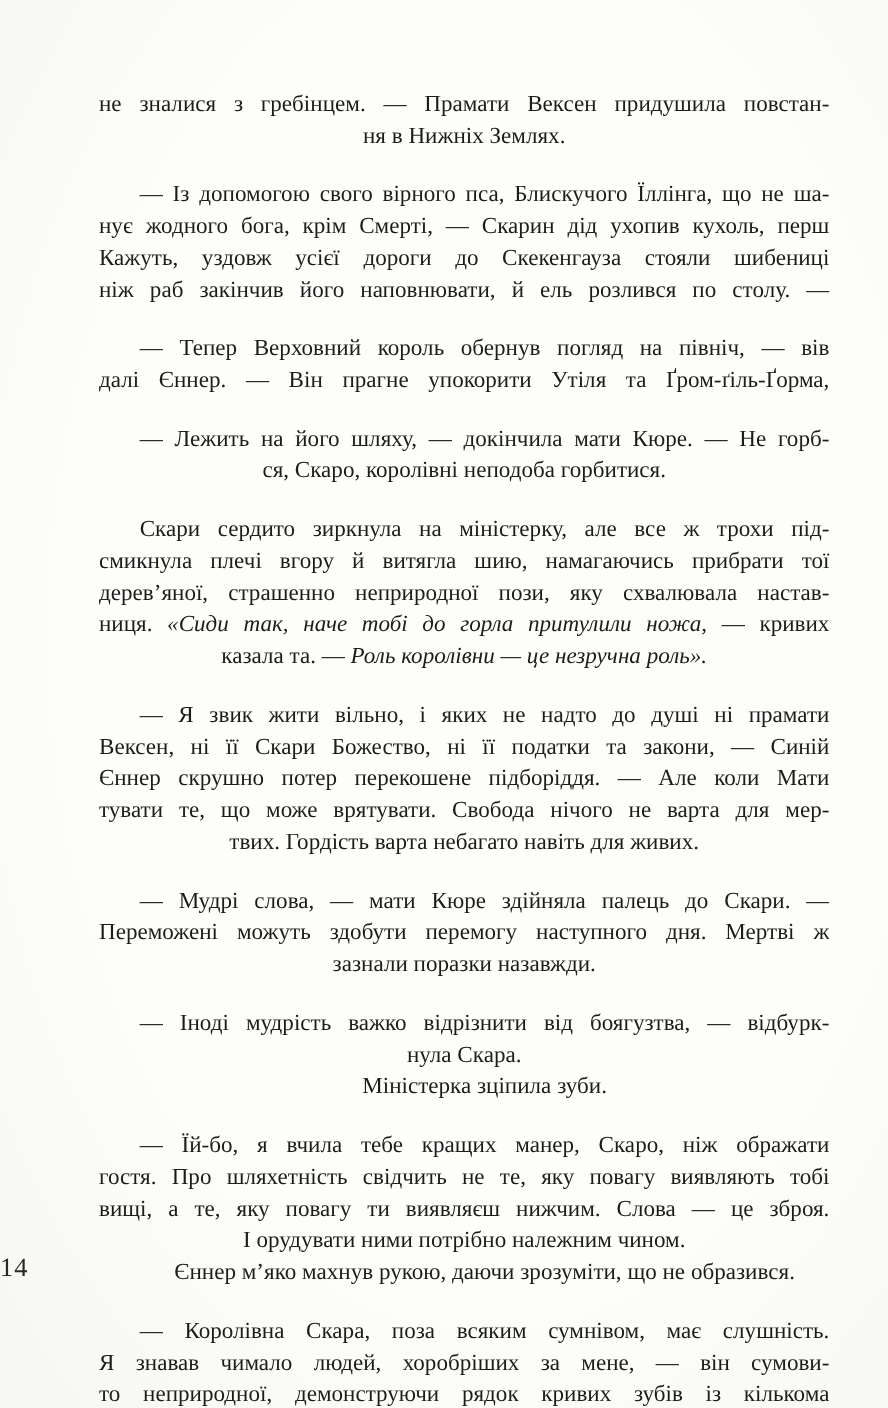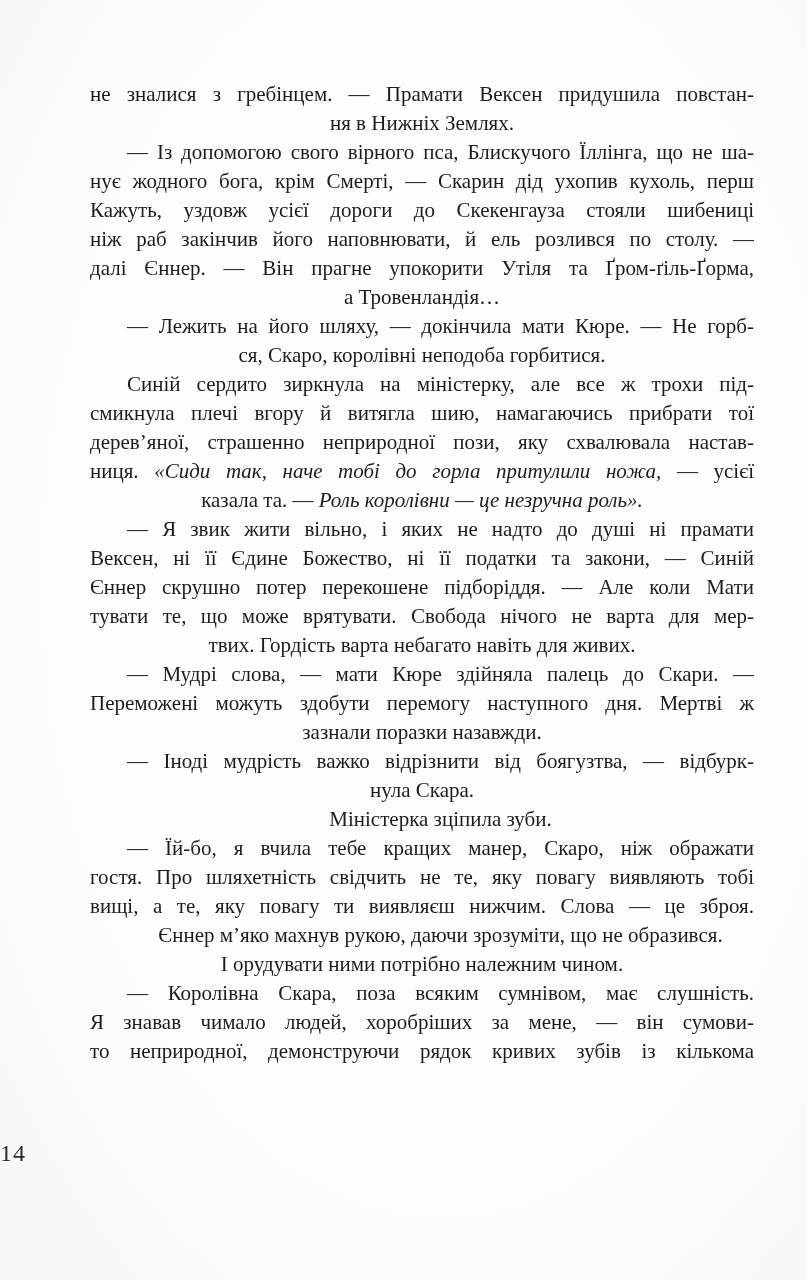--- a/index.html
+++ b/index.html
@@ -38,20 +38,21 @@
   .line.justify {
     text-align: justify;
     text-align-last: justify;
   }
   .line.indent {
     padding-left: 37px;
   }
   .line.indent.justify {
     
     width: 627px;
+    margin-top: 24px;
   }
   .italic {
     font-style: italic;
   }
   .page-number {
     position: absolute;
     left: 0;
     top: 1139px;
     width: 807px;
     font-size: 24px;
@@ -64,43 +65,43 @@
 <body>
 
 <div class="page" style="background-color: rgb(252, 252, 250); color: rgb(29, 28, 26);">
   <div class="text-block">
       <div class="line justify"><span>не зналися з гребінцем. — Прамати Вексен придушила повстан-</span></div>
       <div class="line"><span>ня в Нижніх Землях.</span></div>
       <div class="line justify indent"><span>— Із допомогою свого вірного пса, Блискучого Їллінга, що не ша-</span></div>
       <div class="line justify"><span>нує жодного бога, крім Смерті, — Скарин дід ухопив кухоль, перш</span></div>
       <div class="line justify"><span>Кажуть, уздовж усієї дороги до Скекенгауза стояли шибениці</span></div>
       <div class="line justify"><span>ніж раб закінчив його наповнювати, й ель розлився по столу. —</span></div>
+      <div class="line justify indent"><span>— Тепер Верховний король обернув погляд на північ, — вів</span></div>
       <div class="line justify"><span>далі Єннер. — Він прагне упокорити Утіля та Ґром-ґіль-Ґорма,</span></div>
-      <div class="line"><span>а Тровенландія…</span></div>
       <div class="line justify indent"><span>— Лежить на його шляху, — докінчила мати Кюре. — Не горб-</span></div>
       <div class="line"><span>ся, Скаро, королівні неподоба горбитися.</span></div>
-      <div class="line justify indent"><span>Синій сердито зиркнула на міністерку, але все ж трохи під-</span></div>
+      <div class="line justify indent"><span>Скари сердито зиркнула на міністерку, але все ж трохи під-</span></div>
       <div class="line justify"><span>смикнула плечі вгору й витягла шию, намагаючись прибрати тої</span></div>
       <div class="line justify"><span>дерев’яної, страшенно неприродної пози, яку схвалювала настав-</span></div>
-      <div class="line justify"><span>ниця. </span><span class="italic">«Сиди так, наче тобі до горла притулили ножа,</span><span> — усієї</span></div>
+      <div class="line justify"><span>ниця. </span><span class="italic">«Сиди так, наче тобі до горла притулили ножа,</span><span> — кривих</span></div>
       <div class="line"><span>казала та. — </span><span class="italic">Роль королівни — це незручна роль».</span></div>
       <div class="line justify indent"><span>— Я звик жити вільно, і яких не надто до душі ні прамати</span></div>
-      <div class="line justify"><span>Вексен, ні її Єдине Божество, ні її податки та закони, — Синій</span></div>
+      <div class="line justify"><span>Вексен, ні її Скари Божество, ні її податки та закони, — Синій</span></div>
       <div class="line justify"><span>Єннер скрушно потер перекошене підборіддя. — Але коли Мати</span></div>
       <div class="line justify"><span>тувати те, що може врятувати. Свобода нічого не варта для мер-</span></div>
       <div class="line"><span>твих. Гордість варта небагато навіть для живих.</span></div>
       <div class="line justify indent"><span>— Мудрі слова, — мати Кюре здійняла палець до Скари. —</span></div>
       <div class="line justify"><span>Переможені можуть здобути перемогу наступного дня. Мертві ж</span></div>
       <div class="line"><span>зазнали поразки назавжди.</span></div>
       <div class="line justify indent"><span>— Іноді мудрість важко відрізнити від боягузтва, — відбурк-</span></div>
       <div class="line"><span>нула Скара.</span></div>
       <div class="line indent"><span>Міністерка зціпила зуби.</span></div>
       <div class="line justify indent"><span>— Їй-бо, я вчила тебе кращих манер, Скаро, ніж ображати</span></div>
       <div class="line justify"><span>гостя. Про шляхетність свідчить не те, яку повагу виявляють тобі</span></div>
       <div class="line justify"><span>вищі, а те, яку повагу ти виявляєш нижчим. Слова — це зброя.</span></div>
+      <div class="line"><span>І орудувати ними потрібно належним чином.</span></div>
       <div class="line indent"><span>Єннер м’яко махнув рукою, даючи зрозуміти, що не образився.</span></div>
-      <div class="line"><span>І орудувати ними потрібно належним чином.</span></div>
       <div class="line justify indent"><span>— Королівна Скара, поза всяким сумнівом, має слушність.</span></div>
       <div class="line justify"><span>Я знавав чимало людей, хоробріших за мене, — він сумови-</span></div>
       <div class="line justify"><span>то неприродної, демонструючи рядок кривих зубів із кількома</span></div>
     </div>
   <div class="page-number">14</div>
 </div>
 
 </body></html>

